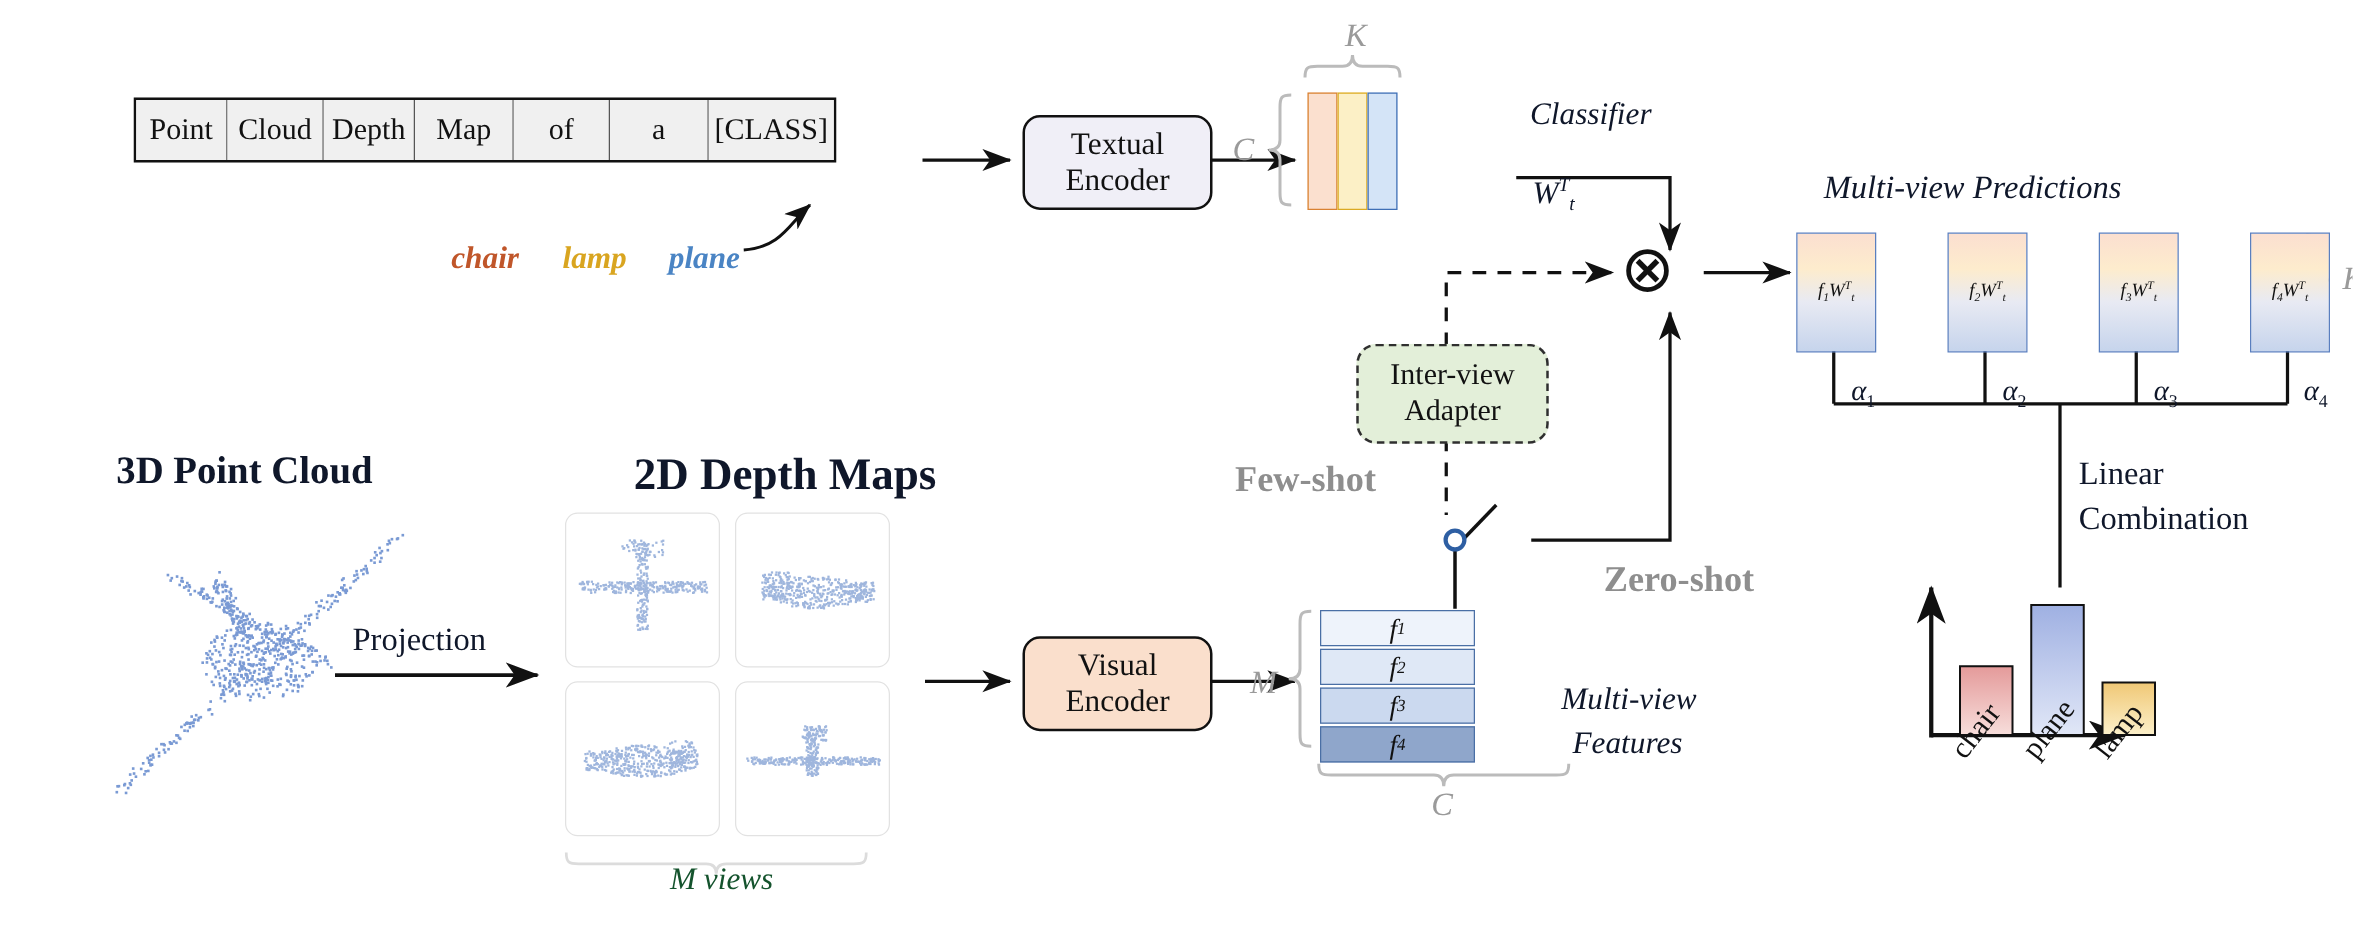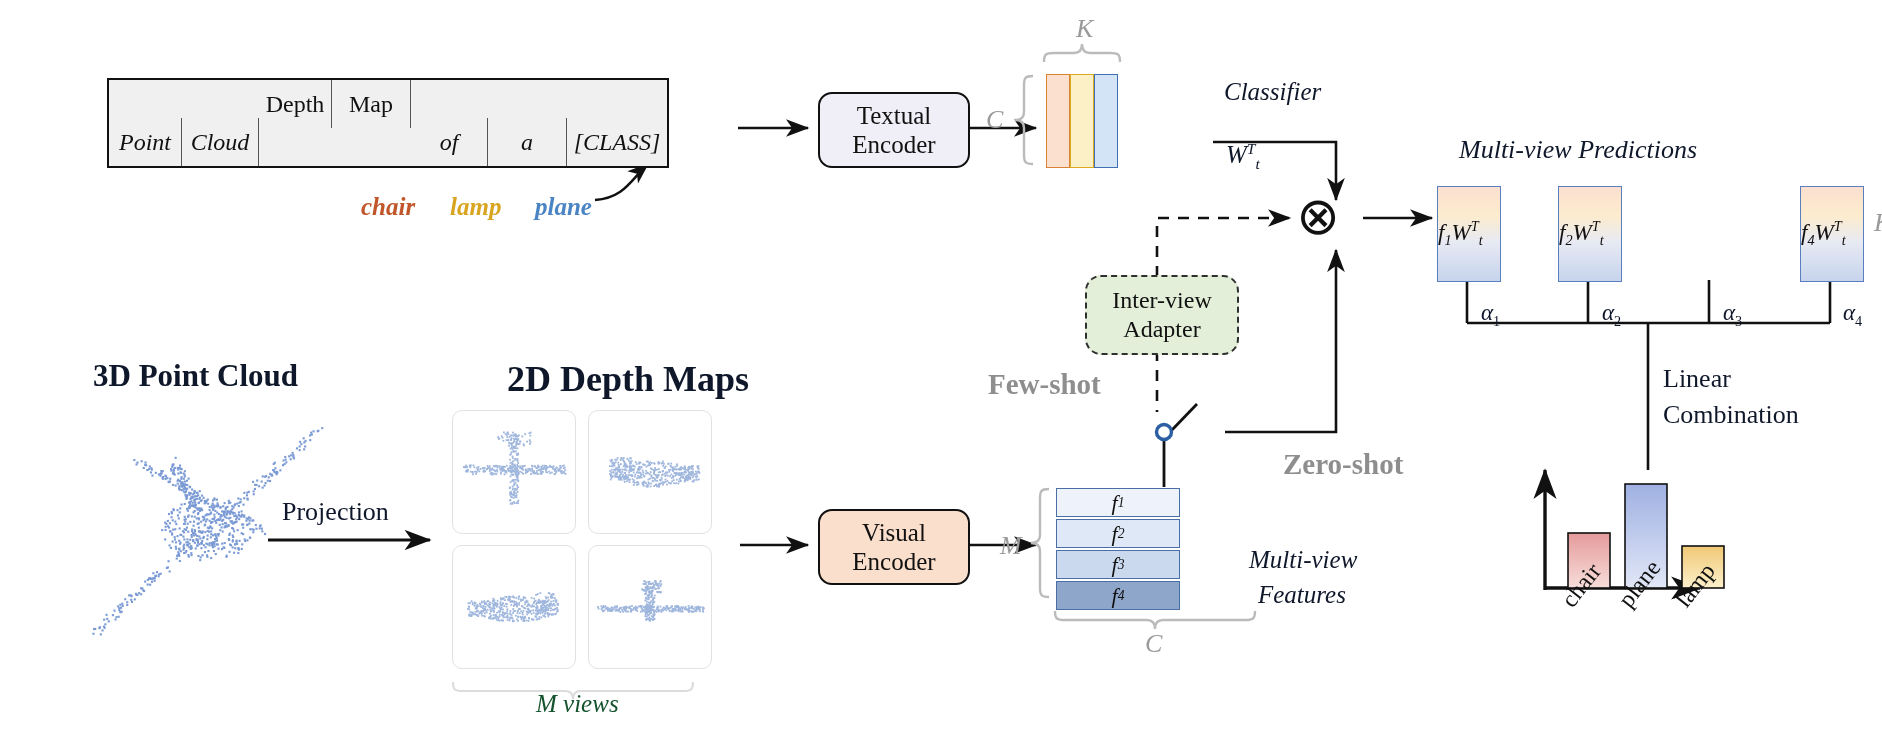--- a/index.html
+++ b/index.html
@@ -7,21 +7,21 @@
        font-family:"Liberation Serif", serif;color:#111;}
   .stage{position:absolute;left:0;top:0;width:1882px;height:746px;}
   .abs{position:absolute;}
 
   
   .prompt-row{position:absolute;left:107px;top:78px;display:flex;
       border:2.5px solid #111;background:#f0f0f0;}
   .tok{border-right:1.6px solid #555;height:48px;display:flex;align-items:center;
        justify-content:center;font-size:24px;color:#111;background:#f0f0f0;}
   .tok:last-child{border-right:none;}
-  .tok.it{font-style:italic;margin-top:38px;}
+  .tok.it{}
 
   
   .cls{position:absolute;font-style:italic;font-size:25px;font-weight:600;}
 
   
   .encoder{position:absolute;border:2.6px solid #111;border-radius:14px;
       display:flex;flex-direction:column;align-items:center;justify-content:center;
       font-size:25px;line-height:1.18;color:#111;}
   .encoder span{display:block;}
 
@@ -41,21 +41,21 @@
   .clsmat{position:absolute;display:flex;}
   .clsmat div{height:100%;}
 
   
   .featbox{position:absolute;display:flex;align-items:center;justify-content:center;
       font-size:22px;font-style:italic;border:1.6px solid #4a6fa5;}
 
   
   .predbox{position:absolute;border:1.8px solid #5a7fbf;
       background:linear-gradient(to bottom,#fbdfd0 0%,#fdeccd 30%,#e8eaf3 58%,#c6d4ec 100%);
-      display:flex;align-items:center;justify-content:flex-start;font-size:23px;}
+      display:flex;align-items:center;justify-content:center;font-size:15px;}
 
   
   .tile{position:absolute;border:1.3px solid #e2e2e2;border-radius:10px;background:#fff;}
 
   
   .mi{font-style:italic;}
   sub,sup{font-size:.62em;font-style:normal;}
 
   svg{position:absolute;left:0;top:0;overflow:visible;}
 </style>
@@ -2836,20 +2836,23 @@
   <div class="lbl italic" style="left:1258px;top:581px;font-size:25px">Features</div>
 
   <div class="lbl italic" style="left:1459px;top:135px;font-size:26px">Multi-view Predictions</div>
 
   <div class="predbox" style="left:1437px;top:186px;width:62px;height:94px">
     <span><span class="mi">f</span><sub class="mi">1</sub><span class="mi">W</span><sup class="mi">T</sup><sub class="mi">t</sub></span>
   </div>
   <div class="predbox" style="left:1558px;top:186px;width:62px;height:94px">
     <span><span class="mi">f</span><sub class="mi">2</sub><span class="mi">W</span><sup class="mi">T</sup><sub class="mi">t</sub></span>
   </div>
+  <div class="predbox" style="left:1679px;top:186px;width:62px;height:94px">
+    <span><span class="mi">f</span><sub class="mi">3</sub><span class="mi">W</span><sup class="mi">T</sup><sub class="mi">t</sub></span>
+  </div>
   <div class="predbox" style="left:1800px;top:186px;width:62px;height:94px">
     <span><span class="mi">f</span><sub class="mi">4</sub><span class="mi">W</span><sup class="mi">T</sup><sub class="mi">t</sub></span>
   </div>
 
   <div class="lbl grayit" style="left:1874px;top:208px;font-size:26px">K</div>
 
   <div class="lbl" style="left:1481px;top:300px;font-size:23px"><span class="mi">α</span><sub>1</sub></div>
   <div class="lbl" style="left:1602px;top:300px;font-size:23px"><span class="mi">α</span><sub>2</sub></div>
   <div class="lbl" style="left:1723px;top:300px;font-size:23px"><span class="mi">α</span><sub>3</sub></div>
   <div class="lbl" style="left:1843px;top:300px;font-size:23px"><span class="mi">α</span><sub>4</sub></div>

